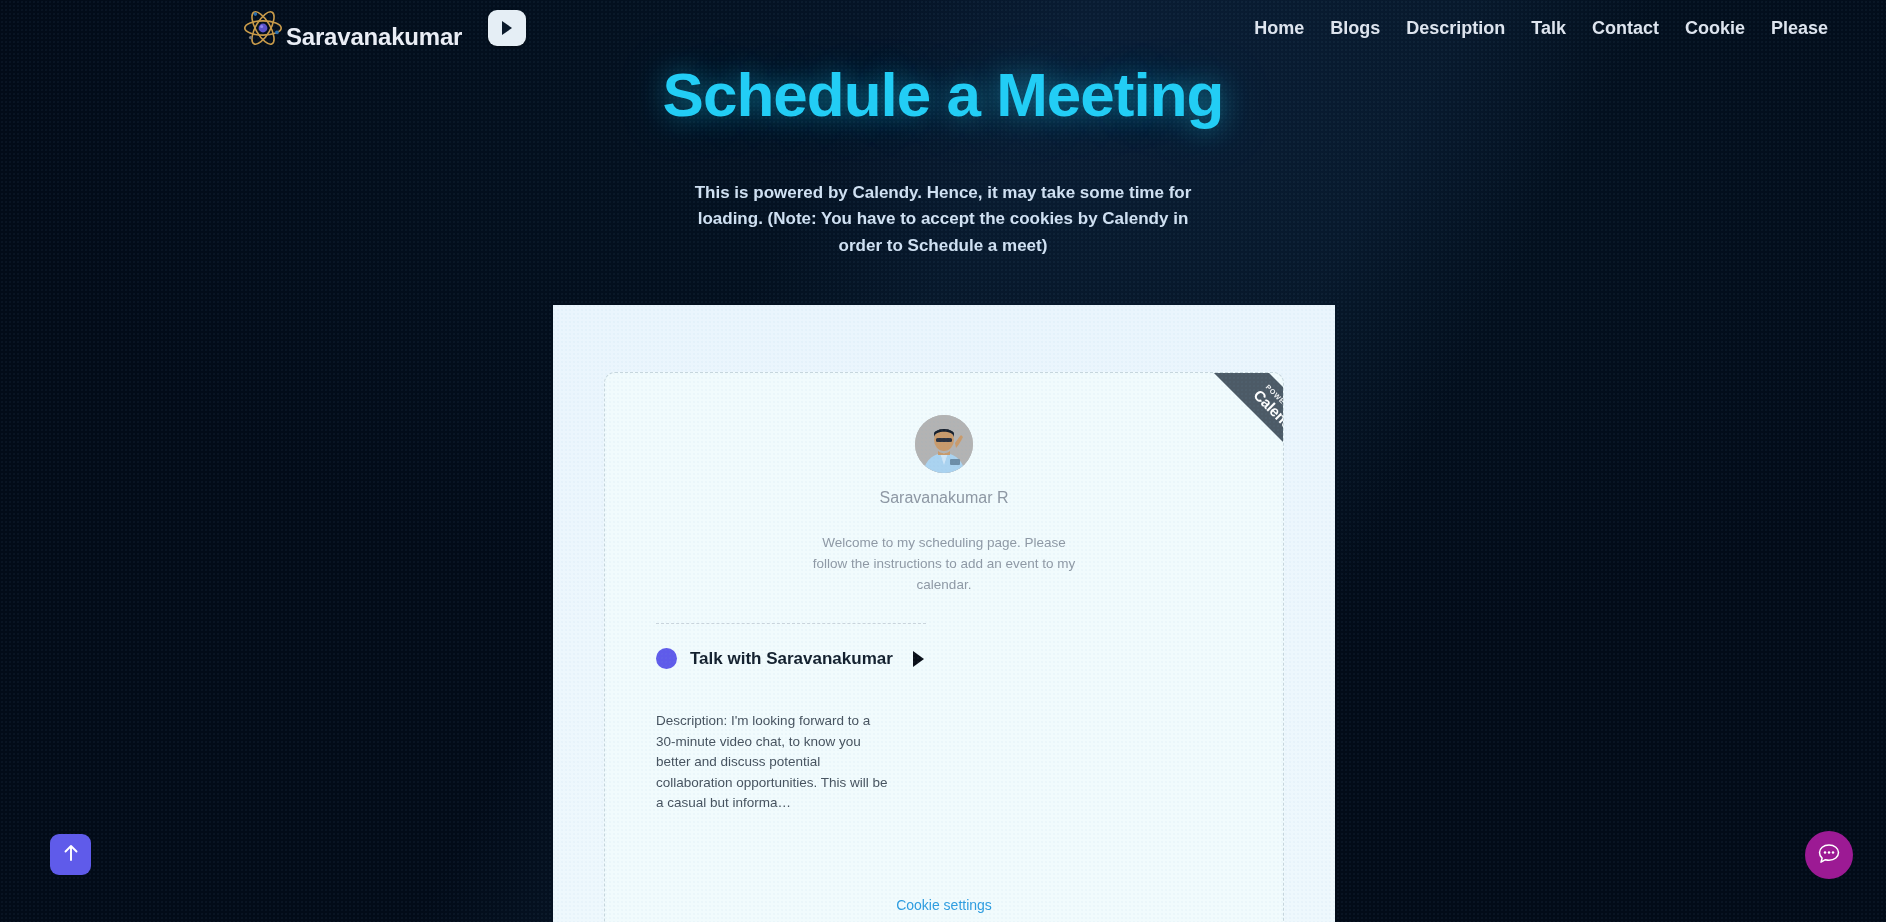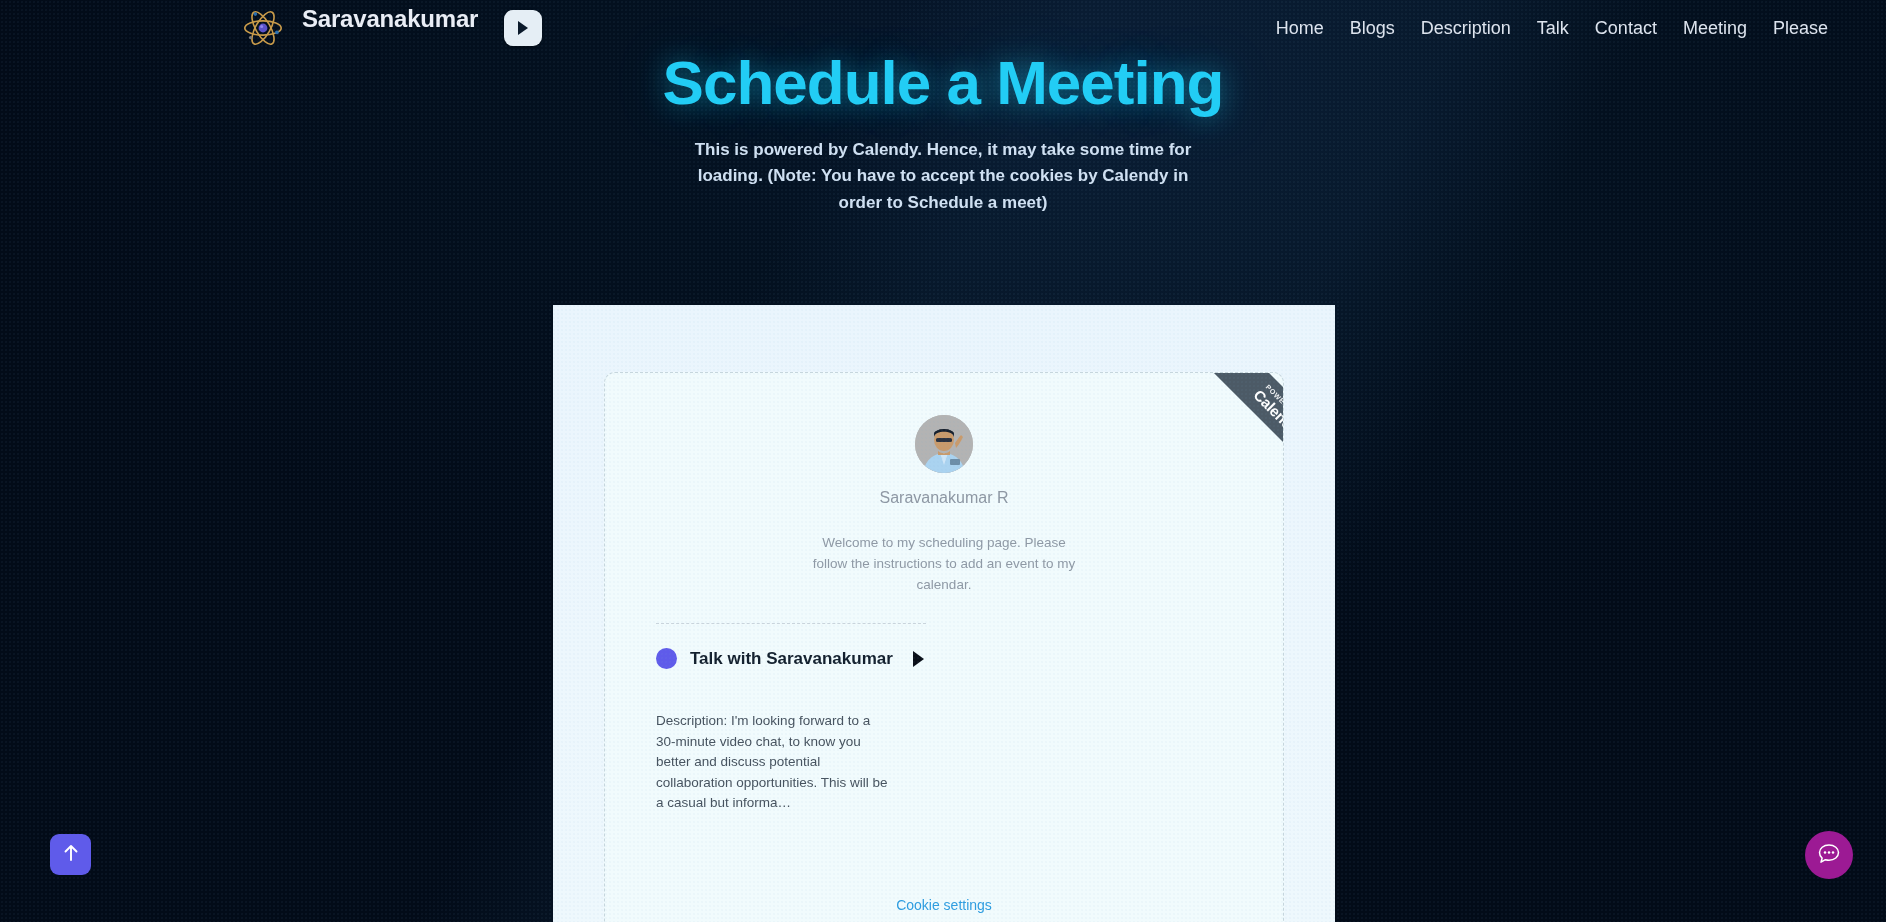--- a/index.html
+++ b/index.html
@@ -28,58 +28,58 @@
     pointer-events:none;
   }
 
   
   .site-header{
     position:absolute; top:0; left:0; right:0; height:56px;
     display:flex; align-items:center;
     z-index:20;
   }
   .brand{
-    display:flex; align-items:flex-start; gap:16px;
+    display:flex; align-items:flex-end; gap:0;
     margin-left:240px;
   }
   .atom-logo{ width:46px; height:46px; display:block; }
   .brand-name{
     font-size:24px; font-weight:bold; color:#e9edf5;
     letter-spacing:-0.2px;
   }
   .play-btn{
     width:38px; height:36px; margin-left:26px;
     background:#e5eef5; border-radius:9px;
     display:flex; align-items:center; justify-content:center;
     border:none; cursor:pointer;
     box-shadow:0 1px 3px rgba(0,0,0,0.4);
   }
   .play-btn svg{ display:block; }
   .nav{
     margin-left:auto; margin-right:58px;
     display:flex; align-items:center; gap:26px;
   }
   .nav-item{
-    font-size:18px; font-weight:normal; color:#dde4ee;
+    font-size:18px; font-weight:bold; color:#dde4ee;
     text-decoration:none; cursor:pointer; white-space:nowrap;
   }
 
   
   .hero{
-    position:absolute; top:50px; left:0; right:0;
+    position:absolute; top:62px; left:0; right:0;
     text-align:center; z-index:10;
   }
   .hero-title{
     font-size:62px; font-weight:bold; line-height:1.08;
     color:#22cdf5;
     letter-spacing:-1px;
     text-shadow:0 0 26px rgba(34,205,245,0.45), 0 0 60px rgba(34,205,245,0.22);
   }
   .hero-sub{
-    margin:20px auto 0; width:520px;
+    margin:51px auto 0; width:520px;
     font-size:17px; font-weight:bold; line-height:1.56;
     color:#cfe0f2;
   }
 
   
   .calendly-panel{
     position:absolute;
     left:553px; top:305px;
     width:782px; height:617px;
     background:linear-gradient(180deg,#eaf5fd 0%,#edf7fd 55%,#eef8fd 100%);
@@ -220,21 +220,21 @@
         </svg>
       </span>
     </button>
 
     <nav class="nav">
       <a class="nav-item">Home</a>
       <a class="nav-item">Blogs</a>
       <a class="nav-item">Description</a>
       <a class="nav-item">Talk</a>
       <a class="nav-item">Contact</a>
-      <a class="nav-item">Meeting</a>
+      <a class="nav-item">Cookie</a>
       <a class="nav-item">Please</a>
     </nav>
   </header>
 
   <section class="hero">
     <h1 class="hero-title">Schedule a Meeting</h1>
     <p class="hero-sub">This is powered by Calendy. Hence, it may take some time for loading. (Note: You have to accept the cookies by Calendy in order to Schedule a meet)</p>
   </section>
 
   <section class="calendly-panel">

